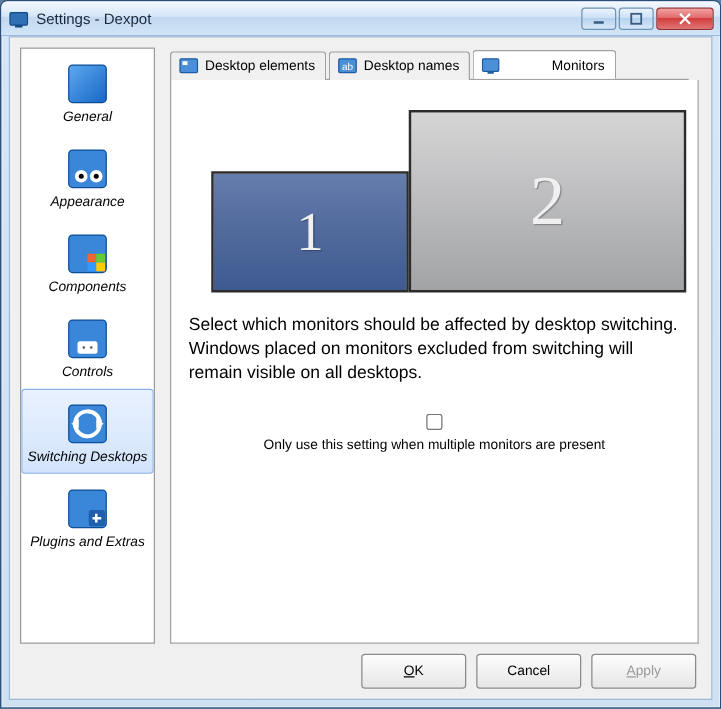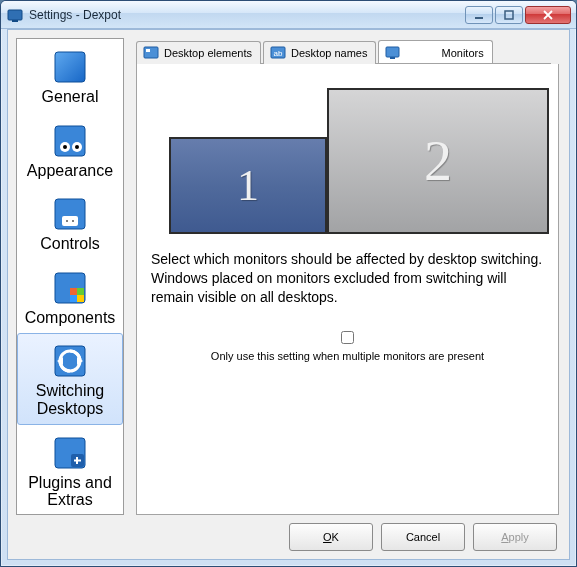--- a/index.html
+++ b/index.html
@@ -79,23 +79,24 @@
   }
   .side-item.selected {
     background: linear-gradient(to bottom, #eaf2ff 0%, #d1e3fb 100%);
     border:1px solid #8ab3e6;
     border-radius:3px;
   }
   .side-item .side-icon {
     width:34px; height:34px; margin:0 auto 4px auto;
   }
   .side-item .side-label {
-    font-size:16px;
+    font-size:11px;
     color:#000;
     line-height:1.1;
+    font-style:italic;
   }
   .tabstrip {
     position:absolute;
     top:10px; left:128px; right:18px;
     height:24px;
     display:flex;
     gap:2px;
     border-bottom:1px solid #a3a3a3;
   }
   .tab {
@@ -241,38 +242,38 @@
               <circle cx="24" cy="23" r="5" fill="#fff"></circle>
               <circle cx="24" cy="23" r="2" fill="#000"></circle>
             </svg>
         </div>
         <div class="side-label">Appearance</div>
       </div>
       <div class="side-item">
         <div class="side-icon">
           <svg viewBox="0 0 34 34" width="34" height="34">
               <rect x="2" y="2" width="30" height="30" rx="3" fill="#3a86d8" stroke="#0d4e99"></rect>
-              <rect x="9" y="19" width="16" height="10" rx="2" fill="#fff"></rect>
-              <circle cx="14" cy="24" r="1" fill="#555"></circle>
-              <circle cx="20" cy="24" r="1" fill="#555"></circle>
-            </svg>
-        </div>
-        <div class="side-label">Controls</div>
-      </div>
-      <div class="side-item">
-        <div class="side-icon">
-          <svg viewBox="0 0 34 34" width="34" height="34">
-              <rect x="2" y="2" width="30" height="30" rx="3" fill="#3a86d8" stroke="#0d4e99"></rect>
               <rect x="17" y="17" width="7" height="7" fill="#e63"></rect>
               <rect x="24" y="17" width="7" height="7" fill="#6c3"></rect>
               <rect x="17" y="24" width="7" height="7" fill="#39f"></rect>
               <rect x="24" y="24" width="7" height="7" fill="#fc0"></rect>
             </svg>
         </div>
         <div class="side-label">Components</div>
+      </div>
+      <div class="side-item">
+        <div class="side-icon">
+          <svg viewBox="0 0 34 34" width="34" height="34">
+              <rect x="2" y="2" width="30" height="30" rx="3" fill="#3a86d8" stroke="#0d4e99"></rect>
+              <rect x="9" y="19" width="16" height="10" rx="2" fill="#fff"></rect>
+              <circle cx="14" cy="24" r="1" fill="#555"></circle>
+              <circle cx="20" cy="24" r="1" fill="#555"></circle>
+            </svg>
+        </div>
+        <div class="side-label">Controls</div>
       </div>
       <div class="side-item selected">
         <div class="side-icon">
           <svg viewBox="0 0 34 34" width="34" height="34">
               <rect x="2" y="2" width="30" height="30" rx="3" fill="#3a86d8" stroke="#0d4e99"></rect>
               <path d="M 17 7 A 10 10 0 1 1 7 17" fill="none" stroke="#fff" stroke-width="3"></path>
               <path d="M 17 27 A 10 10 0 1 1 27 17" fill="none" stroke="#fff" stroke-width="3"></path>
               <path d="M4 17 L10 13 L10 21 Z" fill="#fff"></path>
               <path d="M30 17 L24 13 L24 21 Z" fill="#fff"></path>
             </svg>

